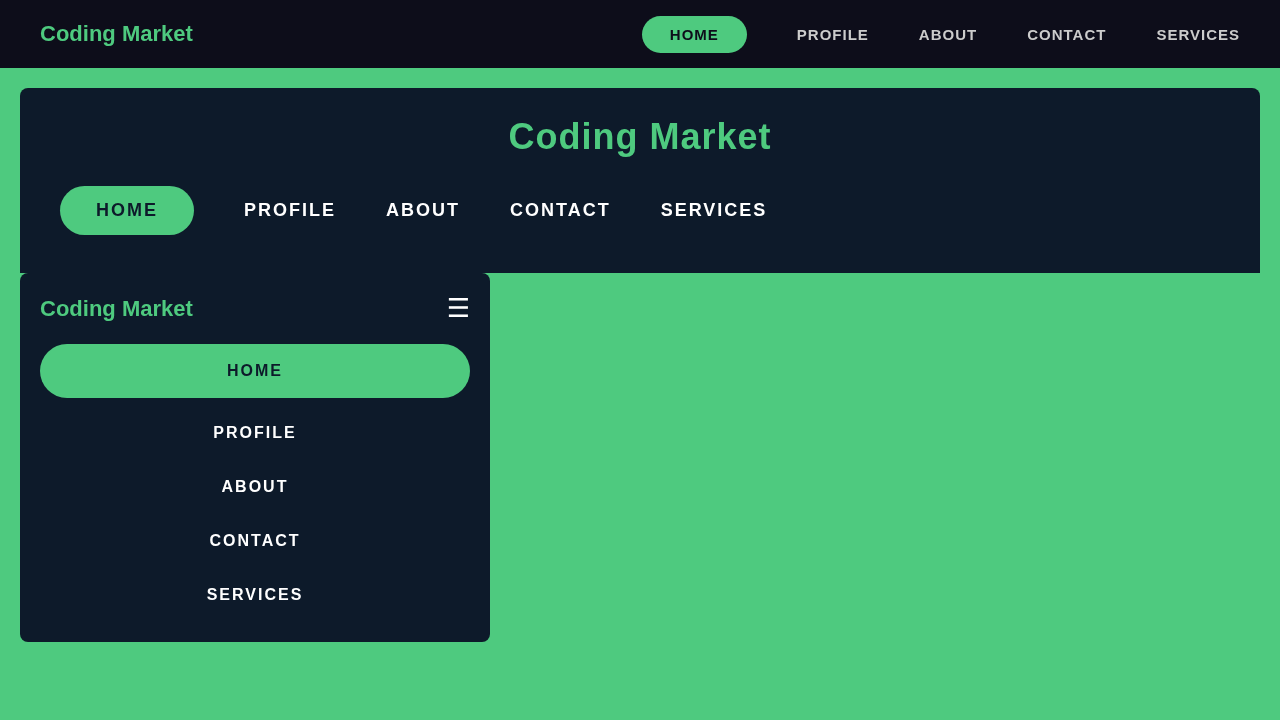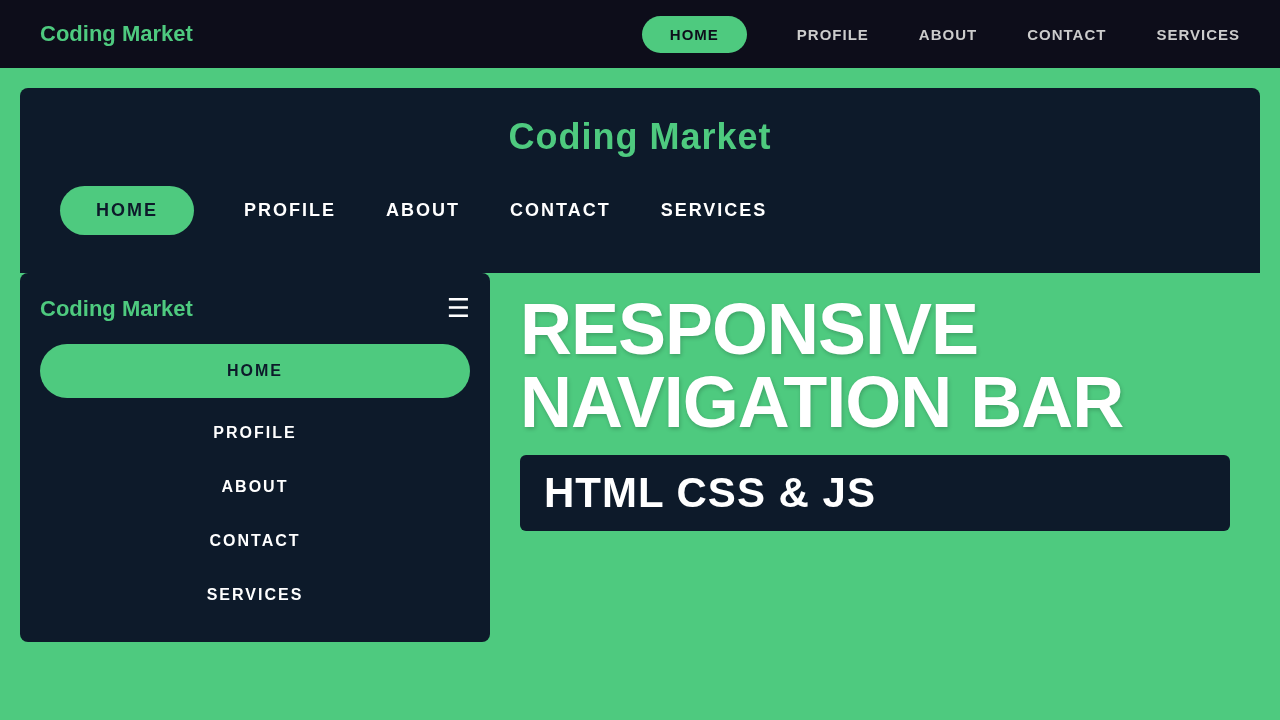--- a/index.html
+++ b/index.html
@@ -247,20 +247,15 @@
         </div>
         <div class="mobile-nav-items">
           <div class="mobile-nav-item active">HOME</div>
           <div class="mobile-nav-item">PROFILE</div>
           <div class="mobile-nav-item">ABOUT</div>
           <div class="mobile-nav-item">CONTACT</div>
           <div class="mobile-nav-item">SERVICES</div>
         </div>
       </div>
 
-      <div class="text-content">
-        <div class="headline-responsive">RESPONSIVE</div>
-        <div class="headline-nav">NAVIGATION BAR</div>
-        <div class="tech-badge">HTML CSS &amp; JS</div>
-      </div>
     </div>
   </div>
 </div>
 
 </body></html>

